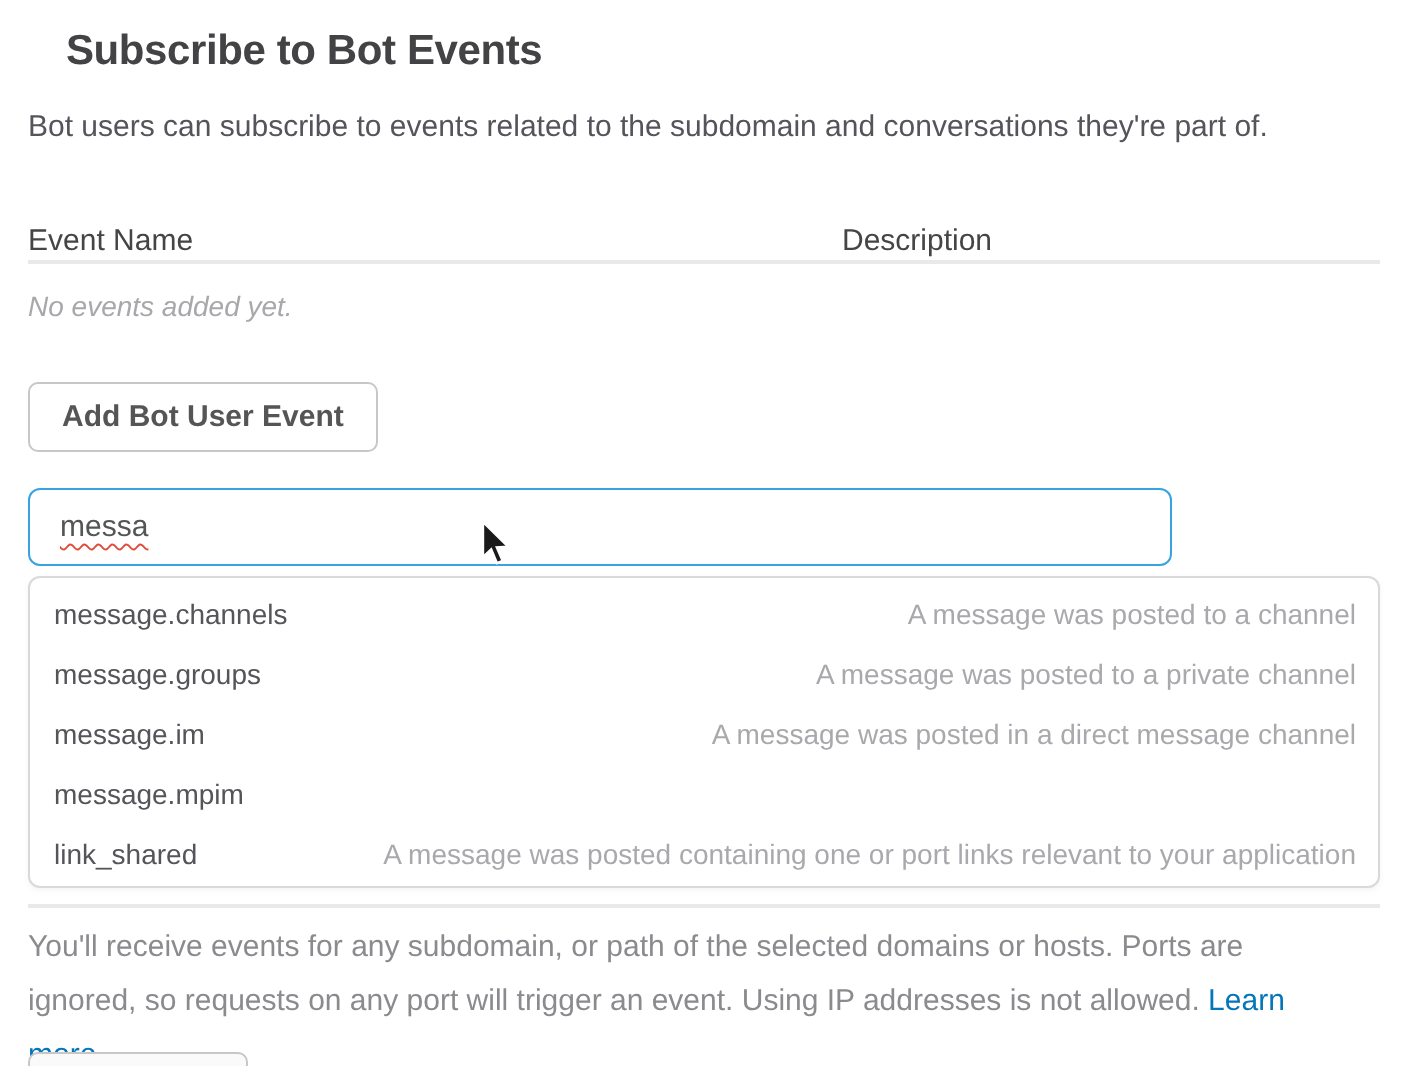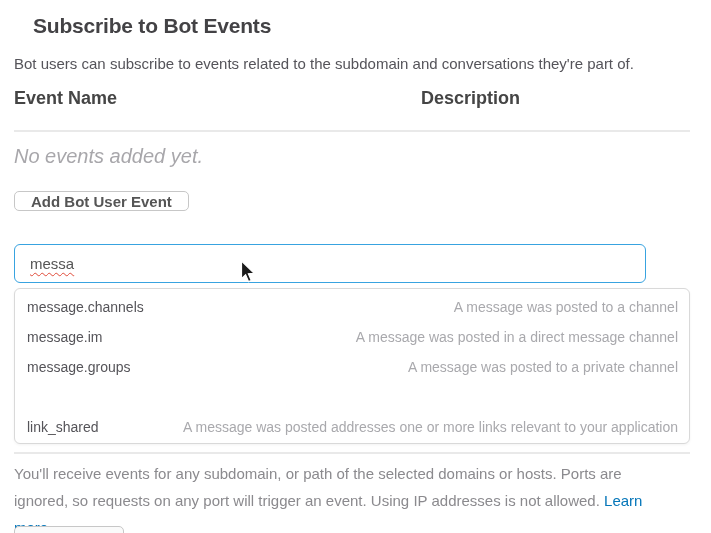--- a/index.html
+++ b/index.html
@@ -23,47 +23,47 @@
   .abs{position:absolute;}
   .page-title{
     left:14px;top:14px;
     font-size:21px;font-weight:bold;color:#434245;letter-spacing:-0.2px;margin-left:19px;
   }
   .subtitle{
     left:14px;top:55px;
     font-size:15px;color:var(--text-body);
   }
   .col-header{
-    top:88px;font-size:18px;font-weight:bold;color:var(--text-dark);
+    top:112px;font-size:15px;font-weight:normal;color:var(--text-dark);
   }
   .col-event{left:14px;}
   .col-desc{left:421px;}
   .divider{
     left:14px;width:676px;height:2px;background:var(--divider);
   }
   .divider-1{top:130px;}
   .divider-2{top:452px;}
   .empty-msg{
     left:14px;top:145px;
-    font-size:20px;font-style:italic;color:var(--text-muted);
+    font-size:14px;font-style:italic;color:var(--text-muted);
   }
   .add-btn{
-    left:14px;top:191px;height:20px;
+    left:14px;top:191px;height:35px;
     display:inline-flex;align-items:center;
     padding:0 16px;
     background:#fff;
     border:1px solid var(--border-gray);
     border-radius:5px;
     font-family:"Liberation Sans", sans-serif;
     font-size:15px;font-weight:bold;color:#555;
     cursor:pointer;
     text-align:right;
   }
   .search-box{
-    left:14px;top:244px;width:632px;height:39px;
+    left:14px;top:244px;width:572px;height:39px;
     background:#fff;
     border:1px solid var(--accent-blue);
     border-radius:6px;
     display:flex;align-items:center;
     padding-left:15px;
     font-size:15px;color:#555;
   }
   .search-box .typed{
     text-decoration:underline;
     text-decoration-style:wavy;
@@ -125,32 +125,33 @@
 <div class="abs search-box">
   <span class="typed">messa</span>
 </div>
 
 <div class="abs dropdown">
   <div class="dd-row">
     <span class="dd-name">message.channels</span>
     <span class="dd-desc">A message was posted to a channel</span>
   </div>
   <div class="dd-row">
+    <span class="dd-name">message.groups</span>
+    <span class="dd-desc">A message was posted to a private channel</span>
+  </div>
+  <div class="dd-row">
     <span class="dd-name">message.im</span>
     <span class="dd-desc">A message was posted in a direct message channel</span>
   </div>
   <div class="dd-row">
-    <span class="dd-name">message.groups</span>
-    <span class="dd-desc">A message was posted to a private channel</span>
-  </div>
-  <div class="dd-row">
+    <span class="dd-name">message.mpim</span>
   </div>
   <div class="dd-row">
     <span class="dd-name">link_shared</span>
-    <span class="dd-desc">A message was posted addresses one or more links relevant to your application</span>
+    <span class="dd-desc">A message was posted containing one or port links relevant to your application</span>
   </div>
 </div>
 
 <div class="abs divider divider-2"></div>
 
 <p class="abs footer-text"><span>You'll receive events for any subdomain, or path of the selected domains or hosts. Ports are ignored, so requests on any port will trigger an event. Using IP addresses is not allowed. </span><a>Learn more.</a></p>
 
 <div class="abs partial-btn"></div>
 
 <svg class="abs cursor" viewBox="0 0 16 24">

